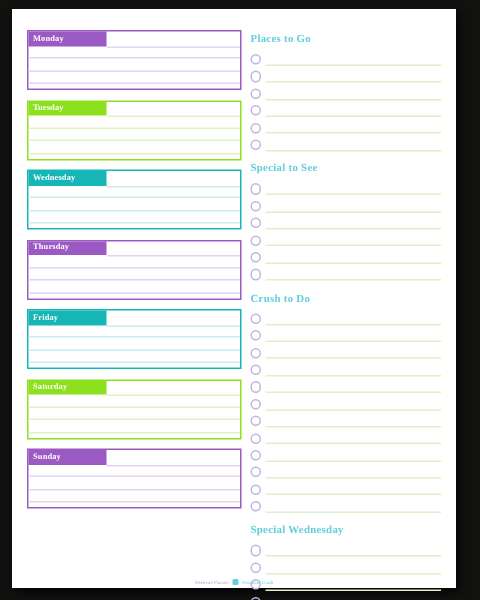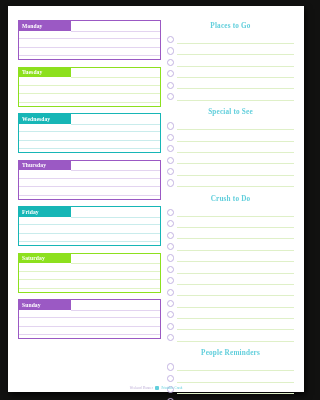--- a/index.html
+++ b/index.html
@@ -67,21 +67,20 @@
   .day-rules i:last-child{border-bottom:none;}
   .day-tabline{
     position:absolute;
     left:52px;right:0;top:9.5px;
     border-top:1px solid var(--rule);
   }
 
   
   .sec{margin-bottom:2px;}
   .sec-title{
-    text-align:center;
     color:#62cfdc;
     font-size:7.2px;
     font-weight:bold;
     letter-spacing:.2px;
     padding:4px 0 4px 0;
     white-space:nowrap;
   }
   .rows{display:block;}
   .row{
     display:flex;
@@ -319,21 +318,21 @@
                 <span class="bullet"></span>
                 <span class="rline"></span>
               </div>
               <div class="row">
                 <span class="bullet"></span>
                 <span class="rline"></span>
               </div>
             </div>
           </div>
           <div class="sec">
-            <div class="sec-title">People Reminders</div>
+            <div class="sec-title">Special Wednesday</div>
             <div class="rows">
               <div class="row">
                 <span class="bullet"></span>
                 <span class="rline"></span>
               </div>
               <div class="row">
                 <span class="bullet"></span>
                 <span class="rline"></span>
               </div>
               <div class="row">

